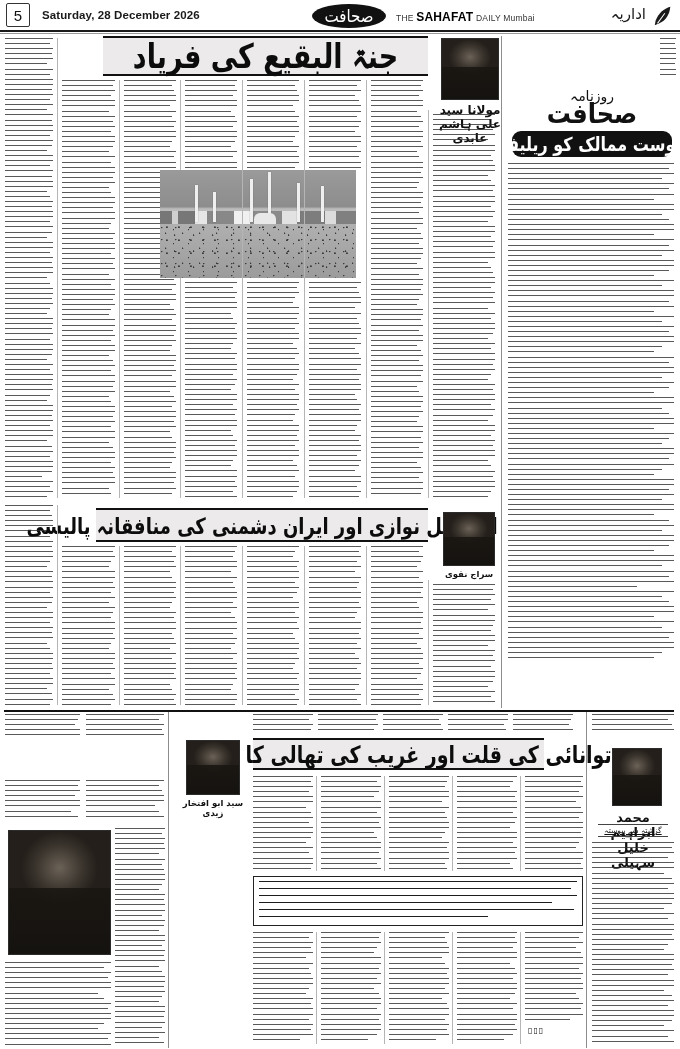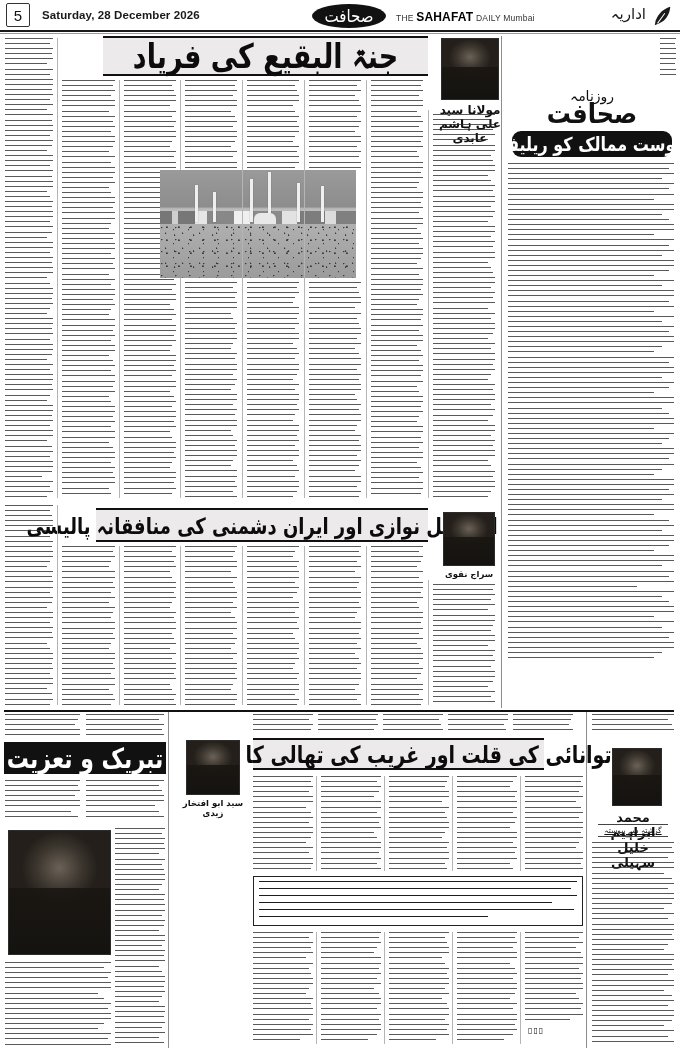--- a/index.html
+++ b/index.html
@@ -1399,23 +1399,20 @@
       <div class="ln s3"></div>
     <div class="ln s4"></div>
       <div class="ln s1"></div>
       <div class="ln s2"></div>
       <div class="ln s1"></div>
 
   </div>
 
   <div class="hrule bold" style="left:4px; top:710px; width:670px;"></div>
 
-  <div class="headline-inverse" style="left:4px; top:742px; width:162px; height:32px;">
-    <div class="htext" style="font-size:22px;">تبریک و تعزیت</div>
-  </div>
 
   <div class="body-col" style="left:5px; top:714px; width:75px; height:25px;">
     <div class="ln s1"></div>
       <div class="ln s3"></div>
       <div class="ln s2"></div>
       <div class="ln s1"></div>
     <div class="ln s1"></div>
   </div>
   <div class="body-col" style="left:86px; top:714px; width:78px; height:25px;">
     <div class="ln s1"></div>

